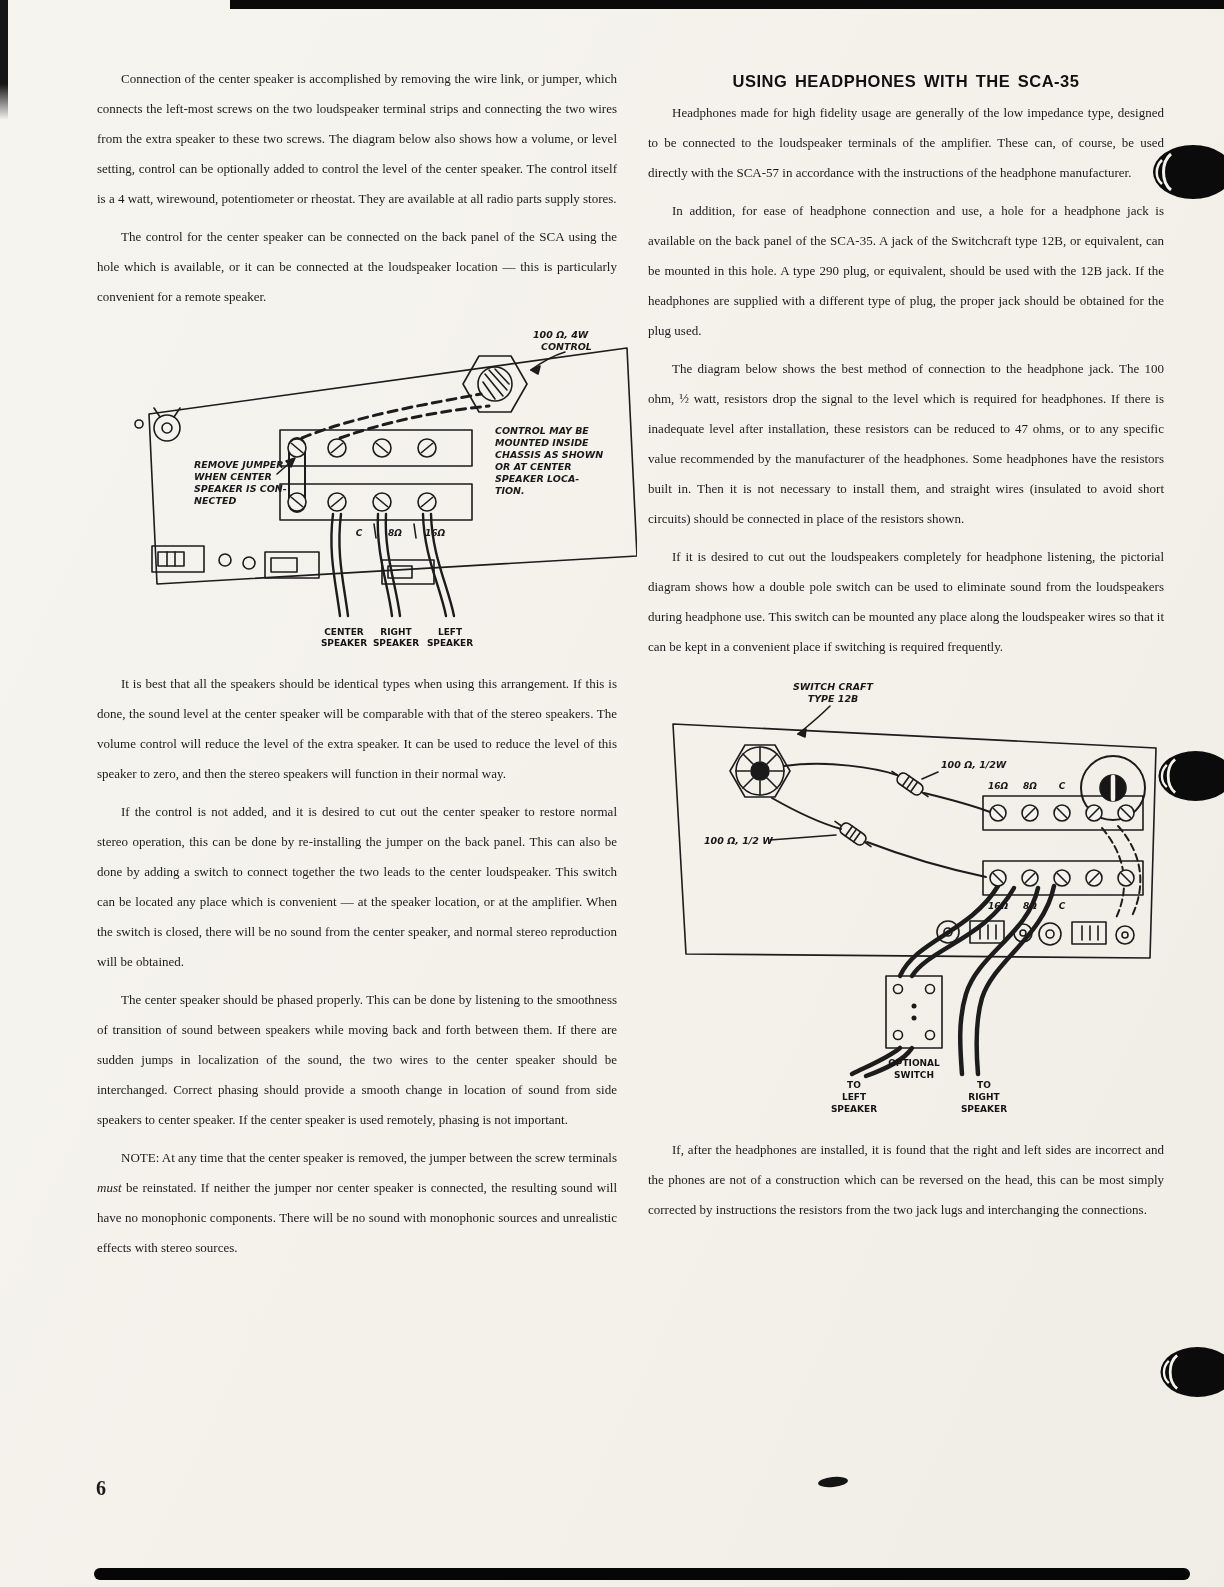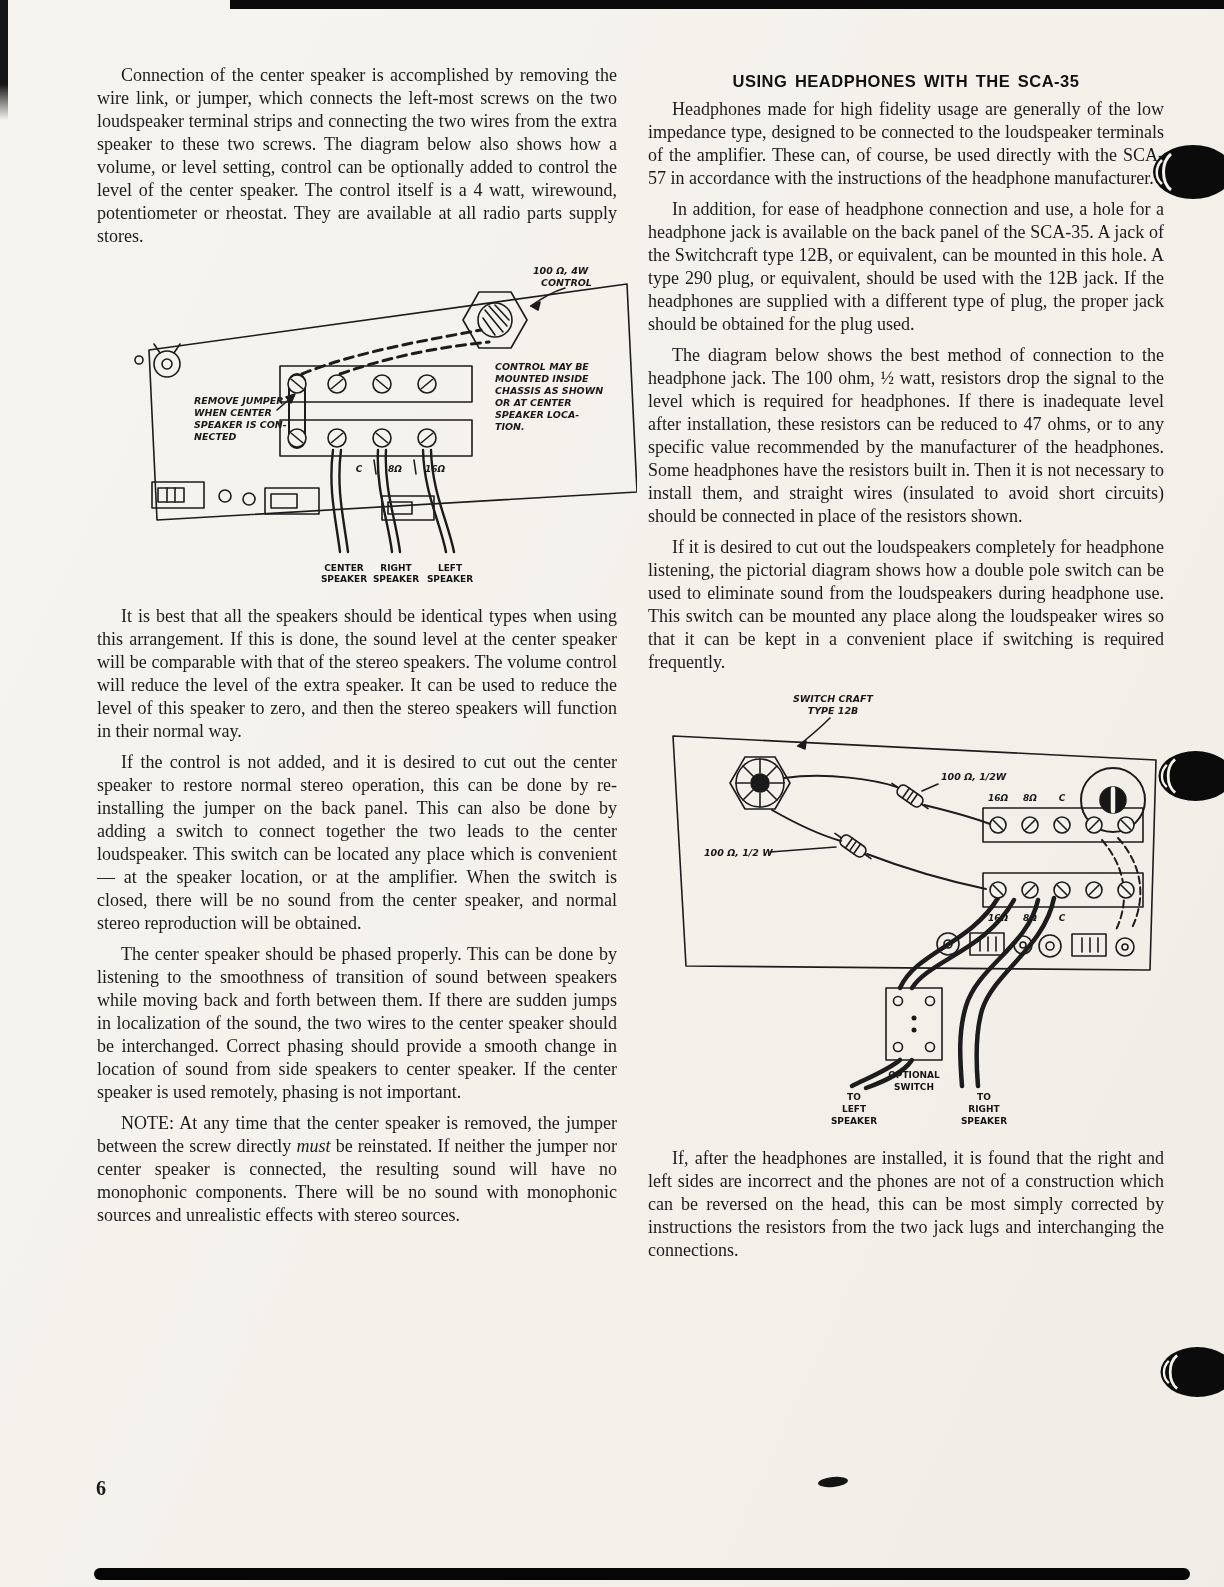--- a/index.html
+++ b/index.html
@@ -7,21 +7,21 @@
   body { width:1224px; font-family:"Liberation Serif", serif; }
   .page {
     position:relative; width:1224px; height:1587px;
     background:linear-gradient(115deg,#f6f4ef 0%,#f3f1ea 55%,#efede6 100%);
     color:#1b1b1b; overflow:hidden;
   }
   .col { position:absolute; }
   .col-left  { left:97px;  top:64px; width:520px; }
   .col-right { left:648px; top:72px; width:516px; }
   .para {
-    font-size:18px; line-height:23px; text-align:justify;
+    font-size:13px; line-height:30px; text-align:justify;
     text-indent:24px; margin-bottom:8px; color:#1b1b1b;
   }
   .para em { }
   .heading {
     font-family:"Liberation Sans", sans-serif; font-weight:bold;
     font-size:16.5px; letter-spacing:.5px; word-spacing:2.5px;
     text-align:center; margin-bottom:7px; color:#111;
   }
   .page-number {
     position:absolute; left:96px; top:1477px;
@@ -63,20 +63,21 @@
   </svg>
   <svg class="blob" style="left:1154px;top:1346px" width="74" height="52" viewBox="0 0 80 56">
     <ellipse cx="47" cy="28" rx="40" ry="27" fill="#0b0b0b"></ellipse>
     <path d="M25,10 C15,18 15,38 25,46" stroke="#f5f3ee" stroke-width="3" fill="none"></path>
     <path d="M16,16 C9,23 9,34 16,40" stroke="#f5f3ee" stroke-width="2.5" fill="none"></path>
   </svg>
   <div class="smudge"></div>
 
   <div class="col col-left">
     <p class="para">Connection of the center speaker is accomplished by removing the wire link, or jumper, which connects the left-most screws on the two loudspeaker terminal strips and connecting the two wires from the extra speaker to these two screws. The diagram below also shows how a volume, or level setting, control can be optionally added to control the level of the center speaker. The control itself is a 4 watt, wirewound, potentiometer or rheostat. They are available at all radio parts supply stores.</p>
+    <p class="para">The control for the center speaker can be connected on the back panel of the SCA using the hole which is available, or it can be connected at the loudspeaker location — this is particularly convenient for a remote speaker.</p>
 
     <svg class="diagram diagram1" viewBox="0 0 540 335" width="540" height="335">
       <g stroke="#1c1c1c" fill="none" stroke-width="1.6" stroke-linecap="round" stroke-linejoin="round">
         <polygon points="52,92 530,26 540,234 60,262"></polygon>
         <circle cx="42" cy="102" r="4"></circle>
         <circle cx="70" cy="106" r="13"></circle>
         <circle cx="70" cy="106" r="5"></circle>
         <line x1="63" y1="95" x2="57" y2="86"></line>
         <line x1="77" y1="95" x2="83" y2="86"></line>
 
@@ -161,21 +162,21 @@
       <text class="dspk" x="247" y="324" text-anchor="middle">SPEAKER</text>
       <text class="dspk" x="299" y="313" text-anchor="middle">RIGHT</text>
       <text class="dspk" x="299" y="324" text-anchor="middle">SPEAKER</text>
       <text class="dspk" x="353" y="313" text-anchor="middle">LEFT</text>
       <text class="dspk" x="353" y="324" text-anchor="middle">SPEAKER</text>
     </svg>
 
     <p class="para">It is best that all the speakers should be identical types when using this arrangement. If this is done, the sound level at the center speaker will be comparable with that of the stereo speakers. The volume control will reduce the level of the extra speaker. It can be used to reduce the level of this speaker to zero, and then the stereo speakers will function in their normal way.</p>
     <p class="para">If the control is not added, and it is desired to cut out the center speaker to restore normal stereo operation, this can be done by re-installing the jumper on the back panel. This can also be done by adding a switch to connect together the two leads to the center loudspeaker. This switch can be located any place which is convenient — at the speaker location, or at the amplifier. When the switch is closed, there will be no sound from the center speaker, and normal stereo reproduction will be obtained.</p>
     <p class="para">The center speaker should be phased properly. This can be done by listening to the smoothness of transition of sound between speakers while moving back and forth between them. If there are sudden jumps in localization of the sound, the two wires to the center speaker should be interchanged. Correct phasing should provide a smooth change in location of sound from side speakers to center speaker. If the center speaker is used remotely, phasing is not important.</p>
-    <p class="para"><span>NOTE: At any time that the center speaker is removed, the jumper between the screw directly </span><em>must</em><span> be reinstated. If neither the jumper nor center speaker is connected, the resulting sound will have no monophonic components. There will be no sound with monophonic sources and unrealistic effects with stereo sources.</span></p>
+    <p class="para"><span>NOTE: At any time that the center speaker is removed, the jumper between the screw terminals </span><em>must</em><span> be reinstated. If neither the jumper nor center speaker is connected, the resulting sound will have no monophonic components. There will be no sound with monophonic sources and unrealistic effects with stereo sources.</span></p>
   </div>
 
   <div class="col col-right">
     <h2 class="heading">USING HEADPHONES WITH THE SCA-35</h2>
     <p class="para">Headphones made for high fidelity usage are generally of the low impedance type, designed to be connected to the loudspeaker terminals of the amplifier. These can, of course, be used directly with the SCA-57 in accordance with the instructions of the headphone manufacturer.</p>
     <p class="para">In addition, for ease of headphone connection and use, a hole for a headphone jack is available on the back panel of the SCA-35. A jack of the Switchcraft type 12B, or equivalent, can be mounted in this hole. A type 290 plug, or equivalent, should be used with the 12B jack. If the headphones are supplied with a different type of plug, the proper jack should be obtained for the plug used.</p>
     <p class="para">The diagram below shows the best method of connection to the headphone jack. The 100 ohm, ½ watt, resistors drop the signal to the level which is required for headphones. If there is inadequate level after installation, these resistors can be reduced to 47 ohms, or to any specific value recommended by the manufacturer of the headphones. Some headphones have the resistors built in. Then it is not necessary to install them, and straight wires (insulated to avoid short circuits) should be connected in place of the resistors shown.</p>
     <p class="para">If it is desired to cut out the loudspeakers completely for headphone listening, the pictorial diagram shows how a double pole switch can be used to eliminate sound from the loudspeakers during headphone use. This switch can be mounted any place along the loudspeaker wires so that it can be kept in a convenient place if switching is required frequently.</p>
 
     <svg class="diagram diagram2" viewBox="0 0 520 445" width="520" height="445">

